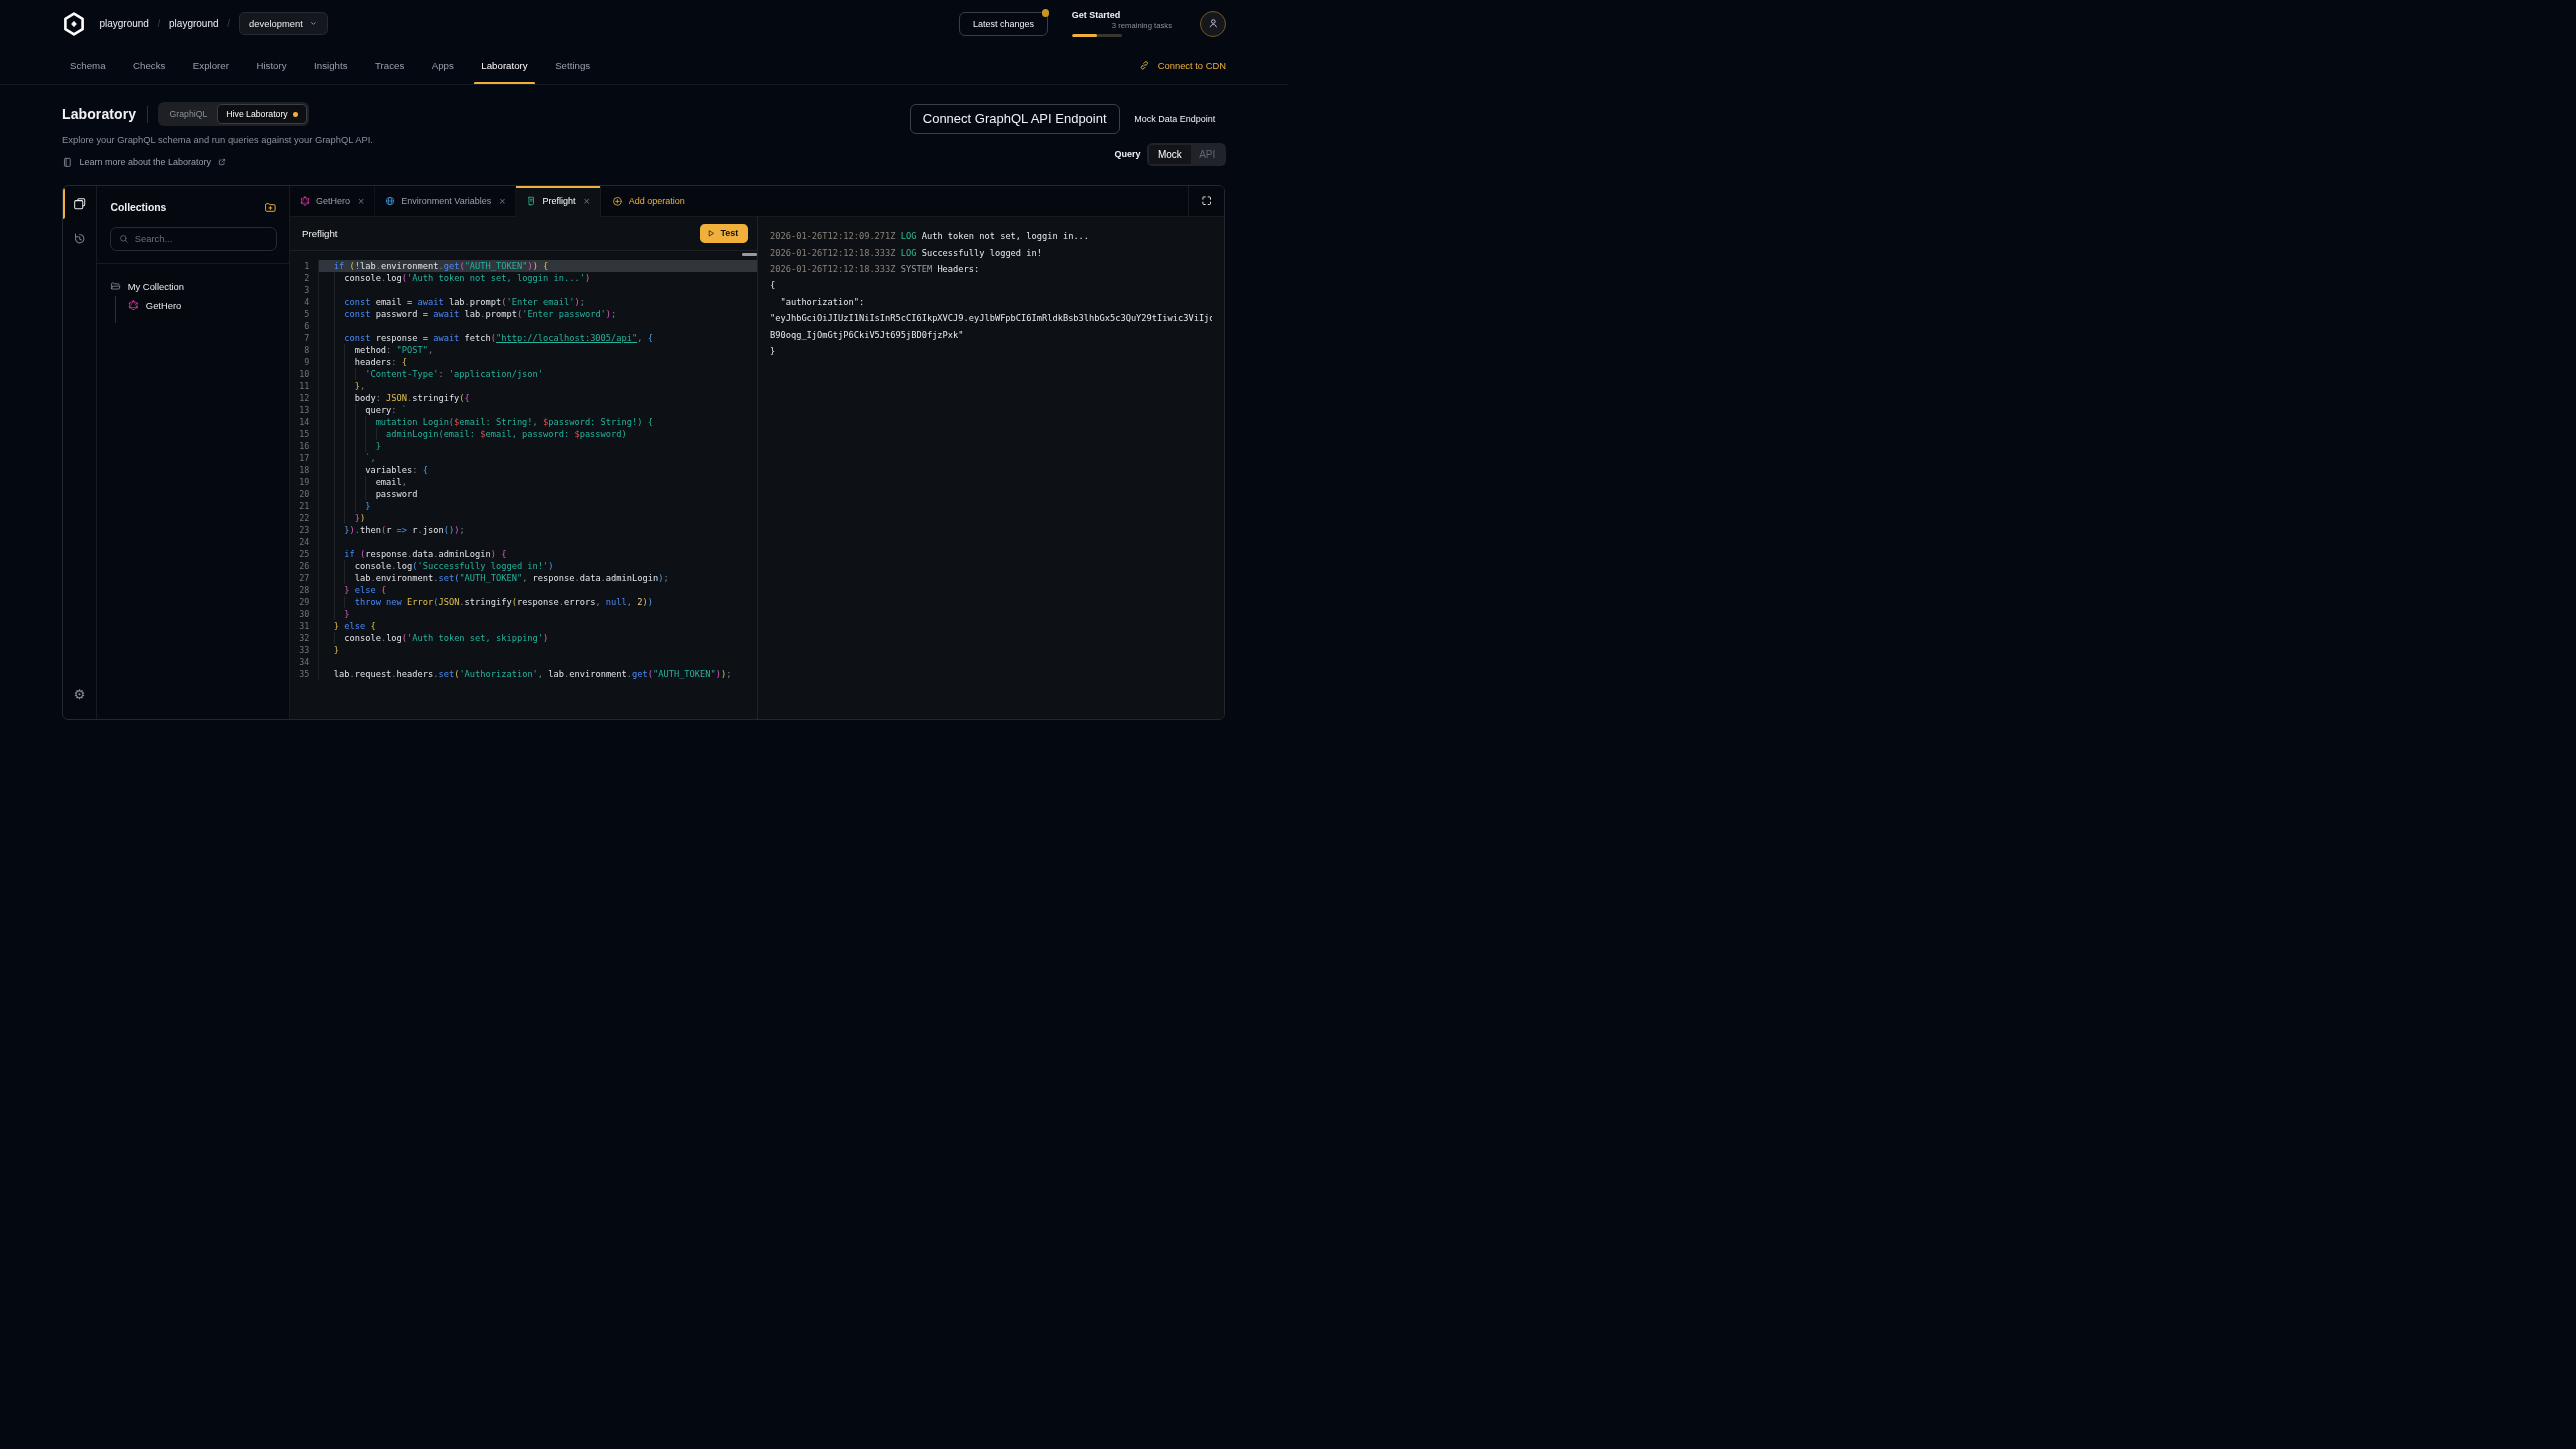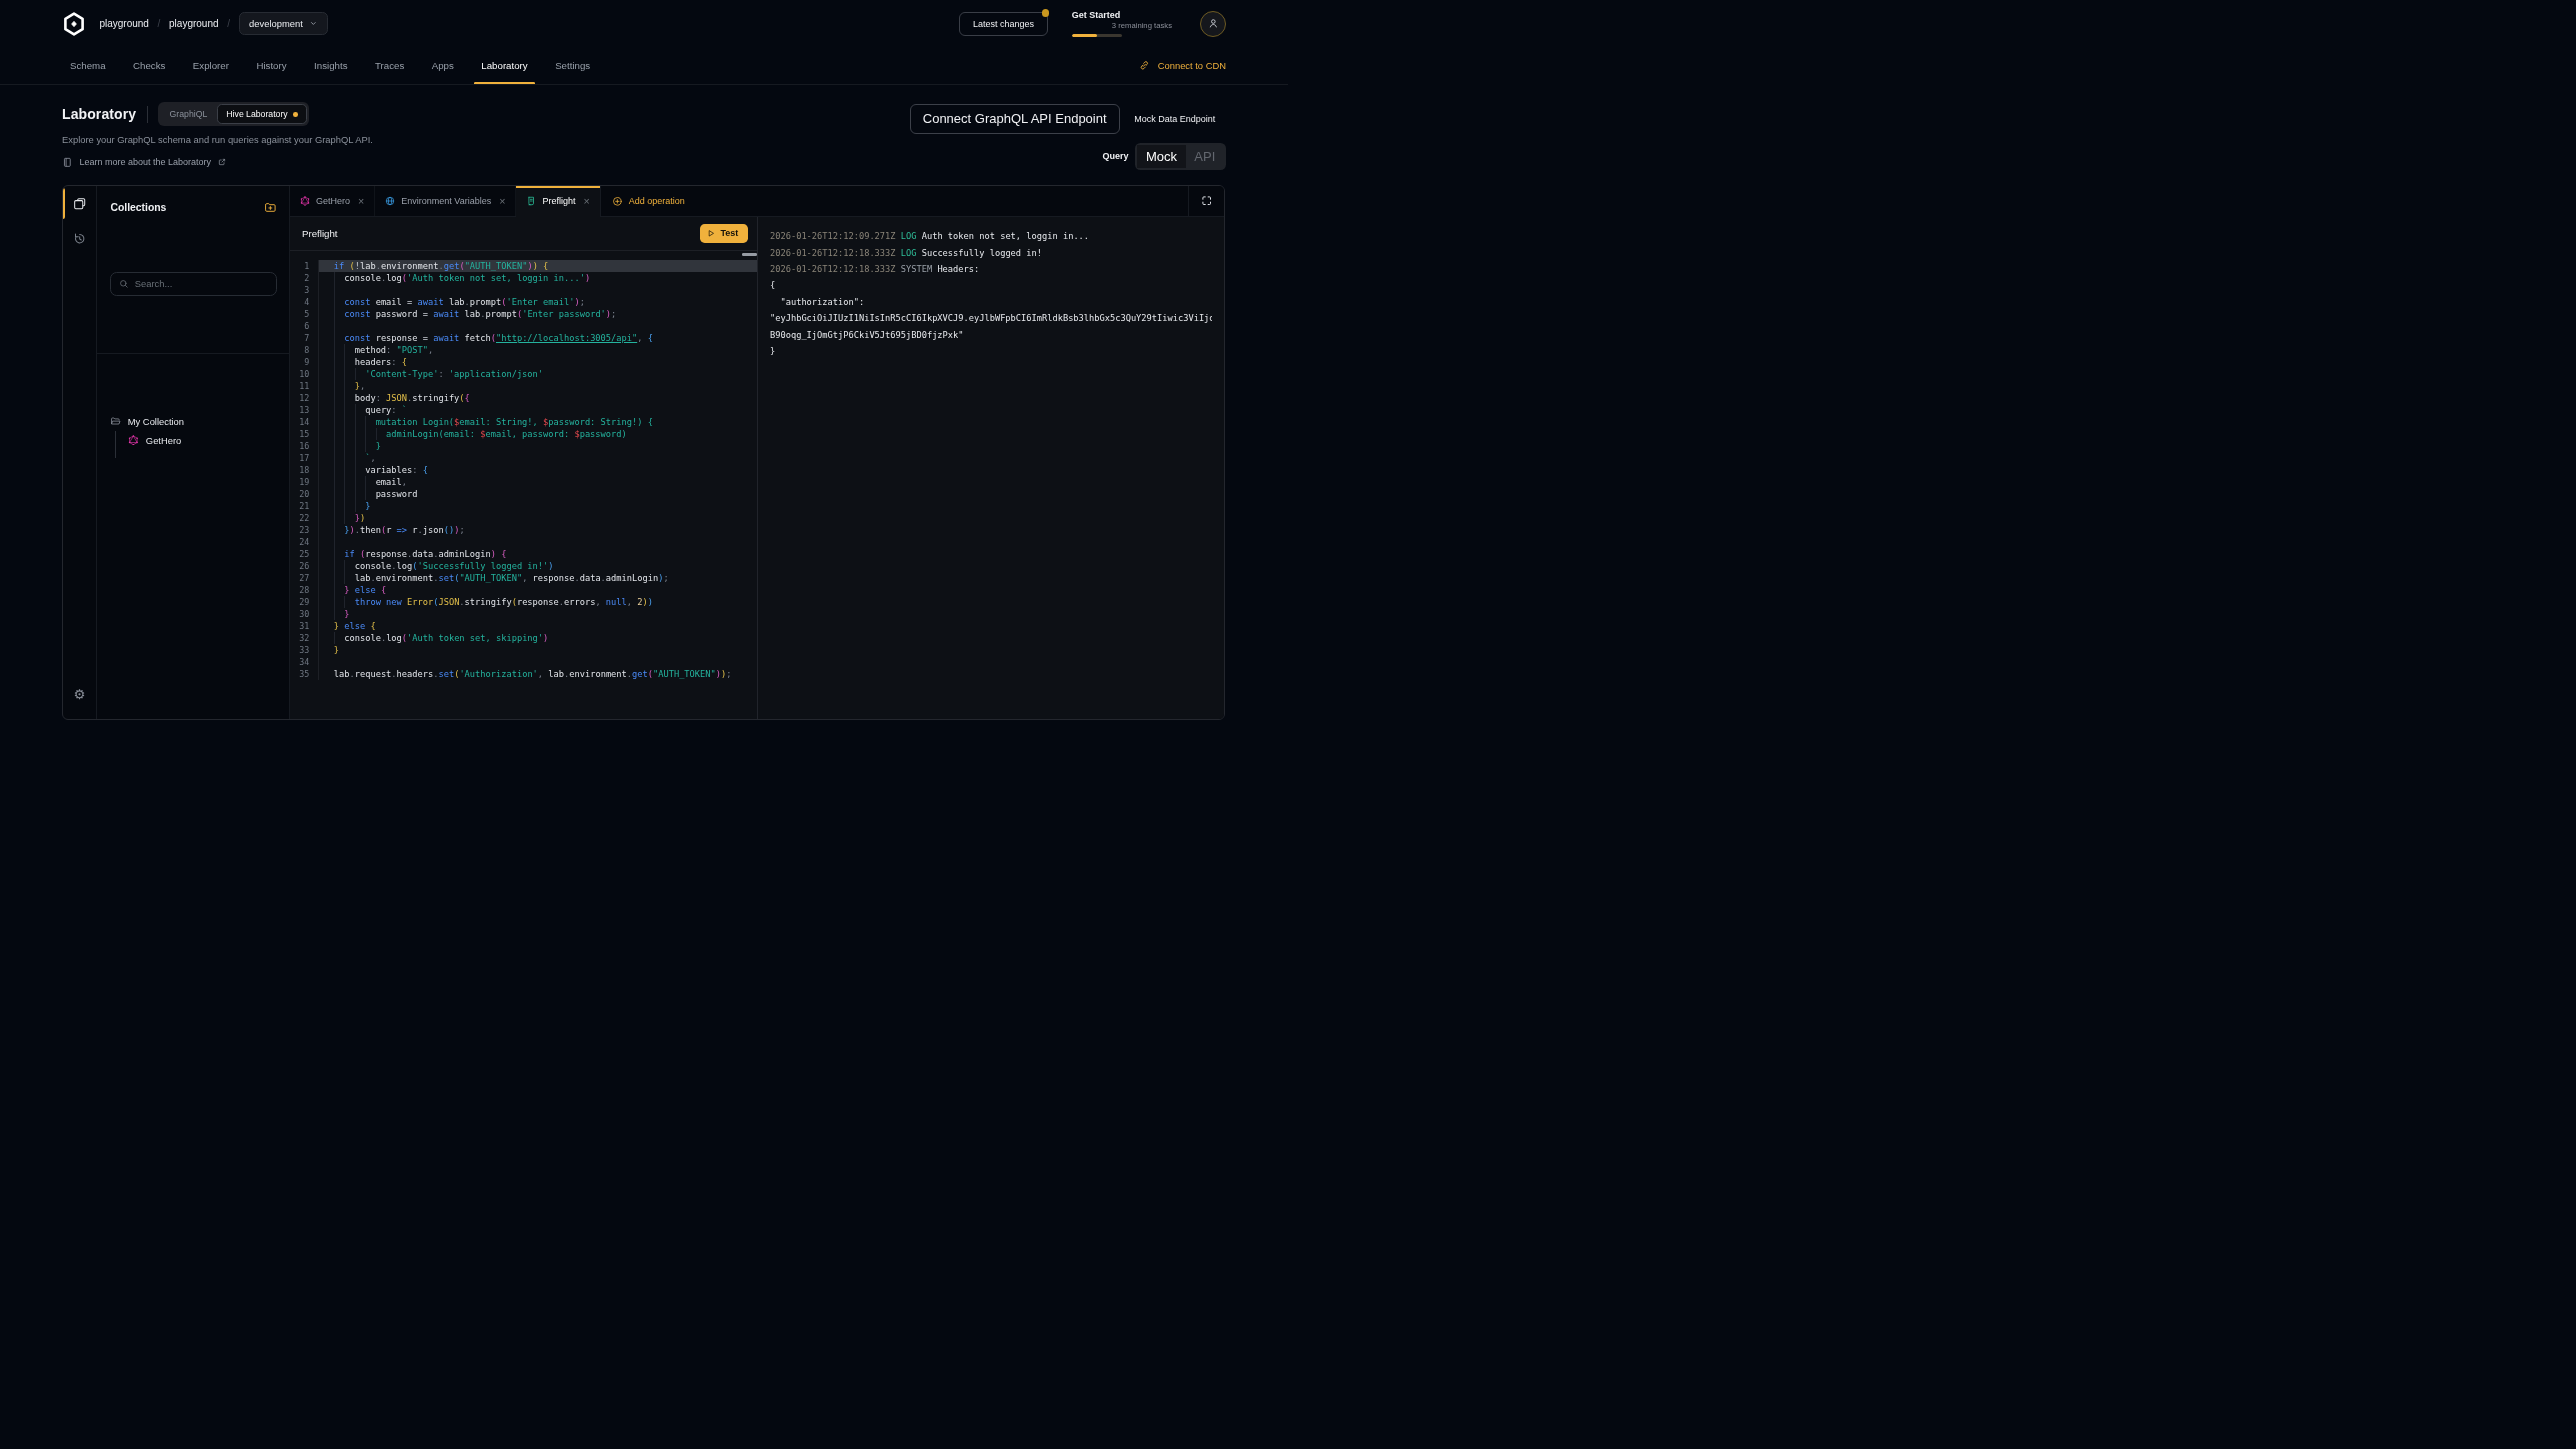--- a/index.html
+++ b/index.html
@@ -57,36 +57,36 @@
   .learn svg { width:10.7px; height:10.7px; color:#9aa0ab; }
   .learn .ext { width:8px; height:8px; }
   .sect-right { position:absolute; top:1.3px; right:0; display:flex; flex-direction:column; align-items:flex-end; }
   .btn-row { display:flex; align-items:center; gap:4px; }
   .btn-outline { border:0.7px solid #3c4049; border-radius:6px; padding:6.7px 12px; font-size:13px; color:#f0f1f4;
     background:transparent; cursor:pointer; }
   .btn-ghost { border:none; background:transparent; padding:6.7px 10.7px; font-size:9px; color:#f0f1f4; cursor:pointer; }
   .query-row { margin-top:8.7px; display:flex; align-items:center; gap:6.7px; }
   .query-label { font-size:9px; font-weight:700; color:#f0f1f4; }
   .qseg-wrap { display:flex; background:#202329; border-radius:5.4px; padding:2px; }
-  .qseg { font-size:13px; padding:4px 8.7px; border-radius:0; color:#63676f; cursor:pointer; }
+  .qseg { font-size:10px; padding:4px 8.7px; border-radius:0; color:#63676f; cursor:pointer; }
   .qseg.active { background:#121419; color:#fff; }
 
   
   .lab { margin:17.4px 62px 0; width:1163px; height:535px; border:0.7px solid #24272e; border-radius:6px;
     background:#05080e; display:flex; overflow:hidden; }
   .rail { width:34px; border-right:0.7px solid #161a21; display:flex; flex-direction:column; align-items:center; }
   .rail-slot { position:relative; width:100%; height:35px; display:flex; align-items:center; justify-content:center; cursor:pointer; }
   .rail-slot.active::before { content:""; position:absolute; left:0; top:2px; bottom:2px; width:2.3px;
     background:#f0b13c; border-radius:0 2px 2px 0; }
   .rail-slot svg { width:13.4px; height:13.4px; color:#7c828c; }
   .rail-slot.active svg { color:#e9ebef; }
   .rail-bottom { margin-top:auto; margin-bottom:6.7px; }
   .gear { font-size:13.4px; color:#8b909a; cursor:pointer; line-height:1; }
 
-  .cols { width:193px; border-right:0.7px solid #161a21; display:flex; flex-direction:column;gap:45px; }
+  .cols { width:193px; border-right:0.7px solid #161a21; display:flex; flex-direction:column; }
   .col-head { display:flex; align-items:center; justify-content:space-between; padding:14.8px 12px 0 13.4px; }
   .col-title { font-size:10.4px; font-weight:600; color:#f0f1f4; }
   .col-head svg { width:12.7px; height:12.7px; color:#f0b13c; cursor:pointer; }
   .search { margin:13.4px 12px 0 13.4px; height:24px; border:0.7px solid #272c34; border-radius:6.7px;
     display:flex; align-items:center; gap:6px; padding:0 8px; }
   .search svg { width:9.4px; height:9.4px; color:#697077; flex:none; }
   .search input { background:transparent; border:none; outline:none; color:#d7dae0; font-size:9.4px; width:100%;
     font-family:"Liberation Sans",sans-serif; }
   .search input::placeholder { color:#697077; }
   .col-div { margin-top:12.7px; border-top:0.7px solid #161a21; }

